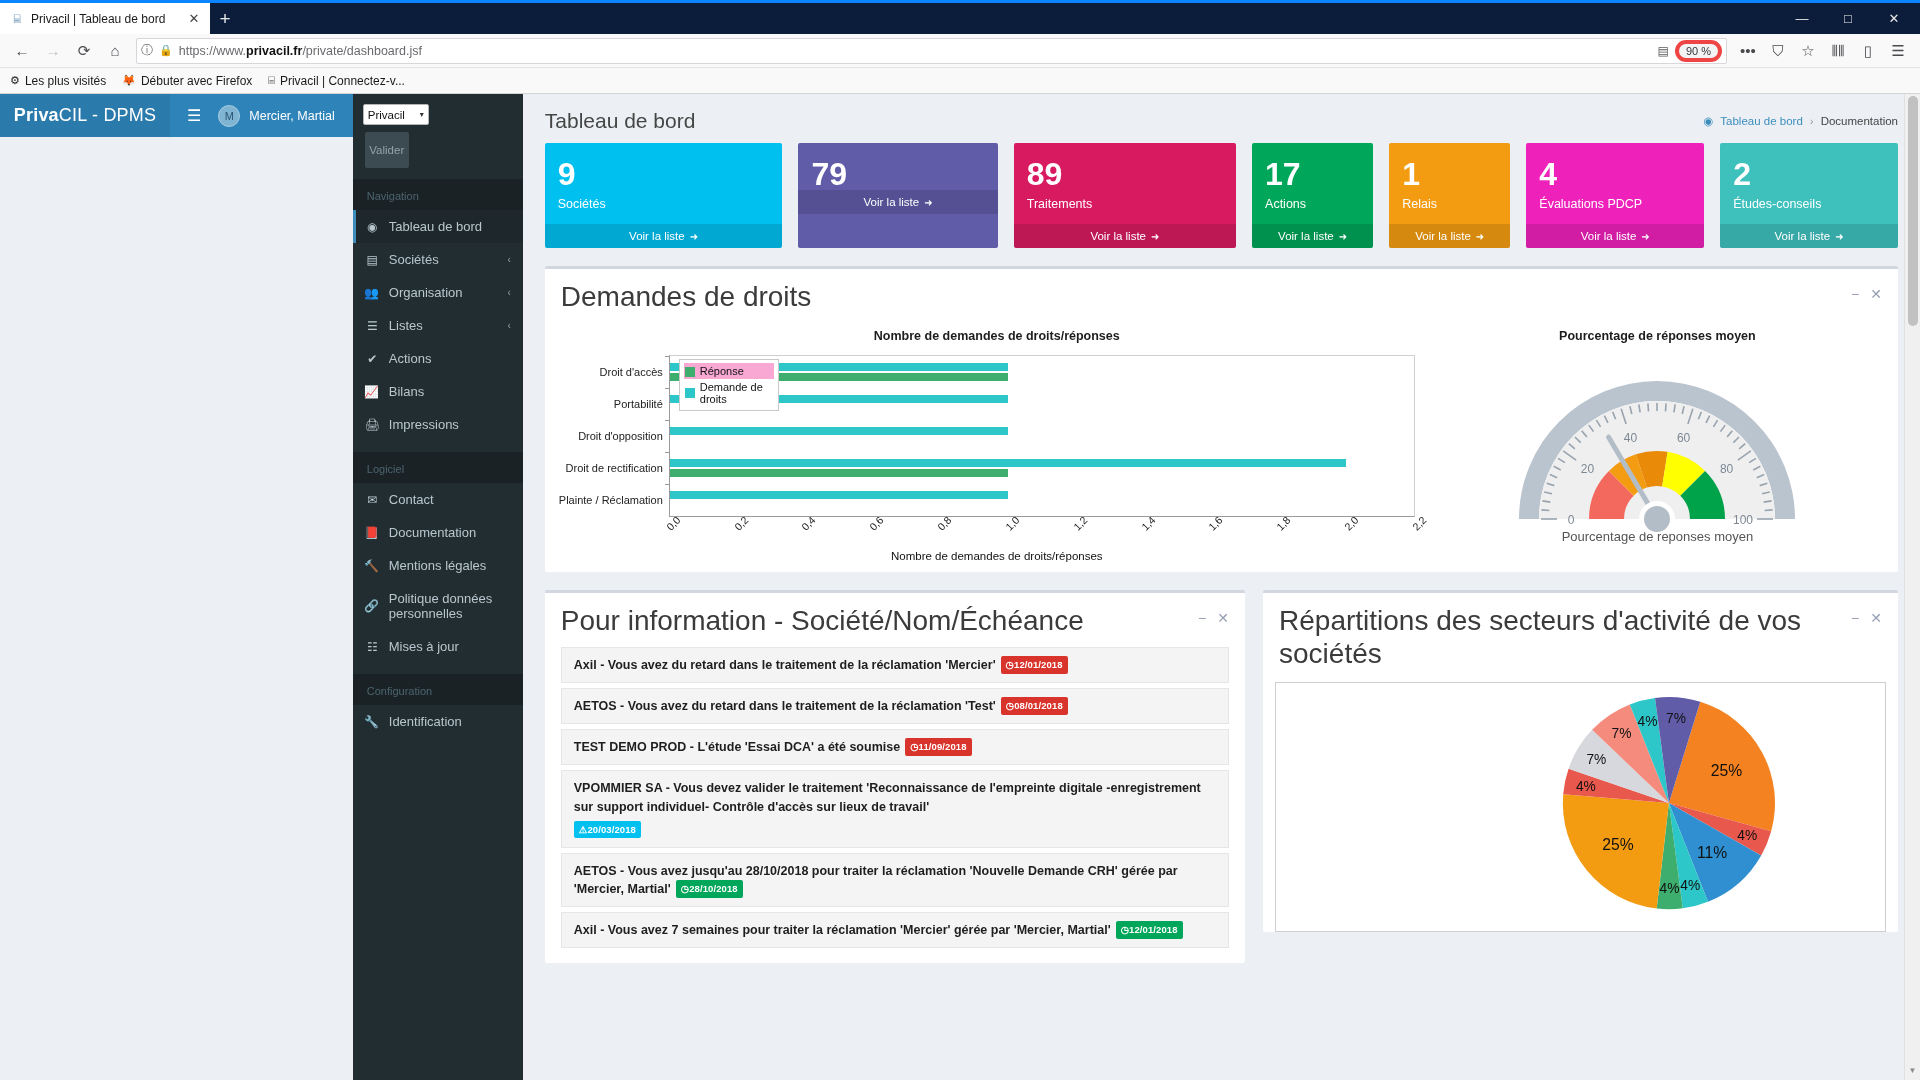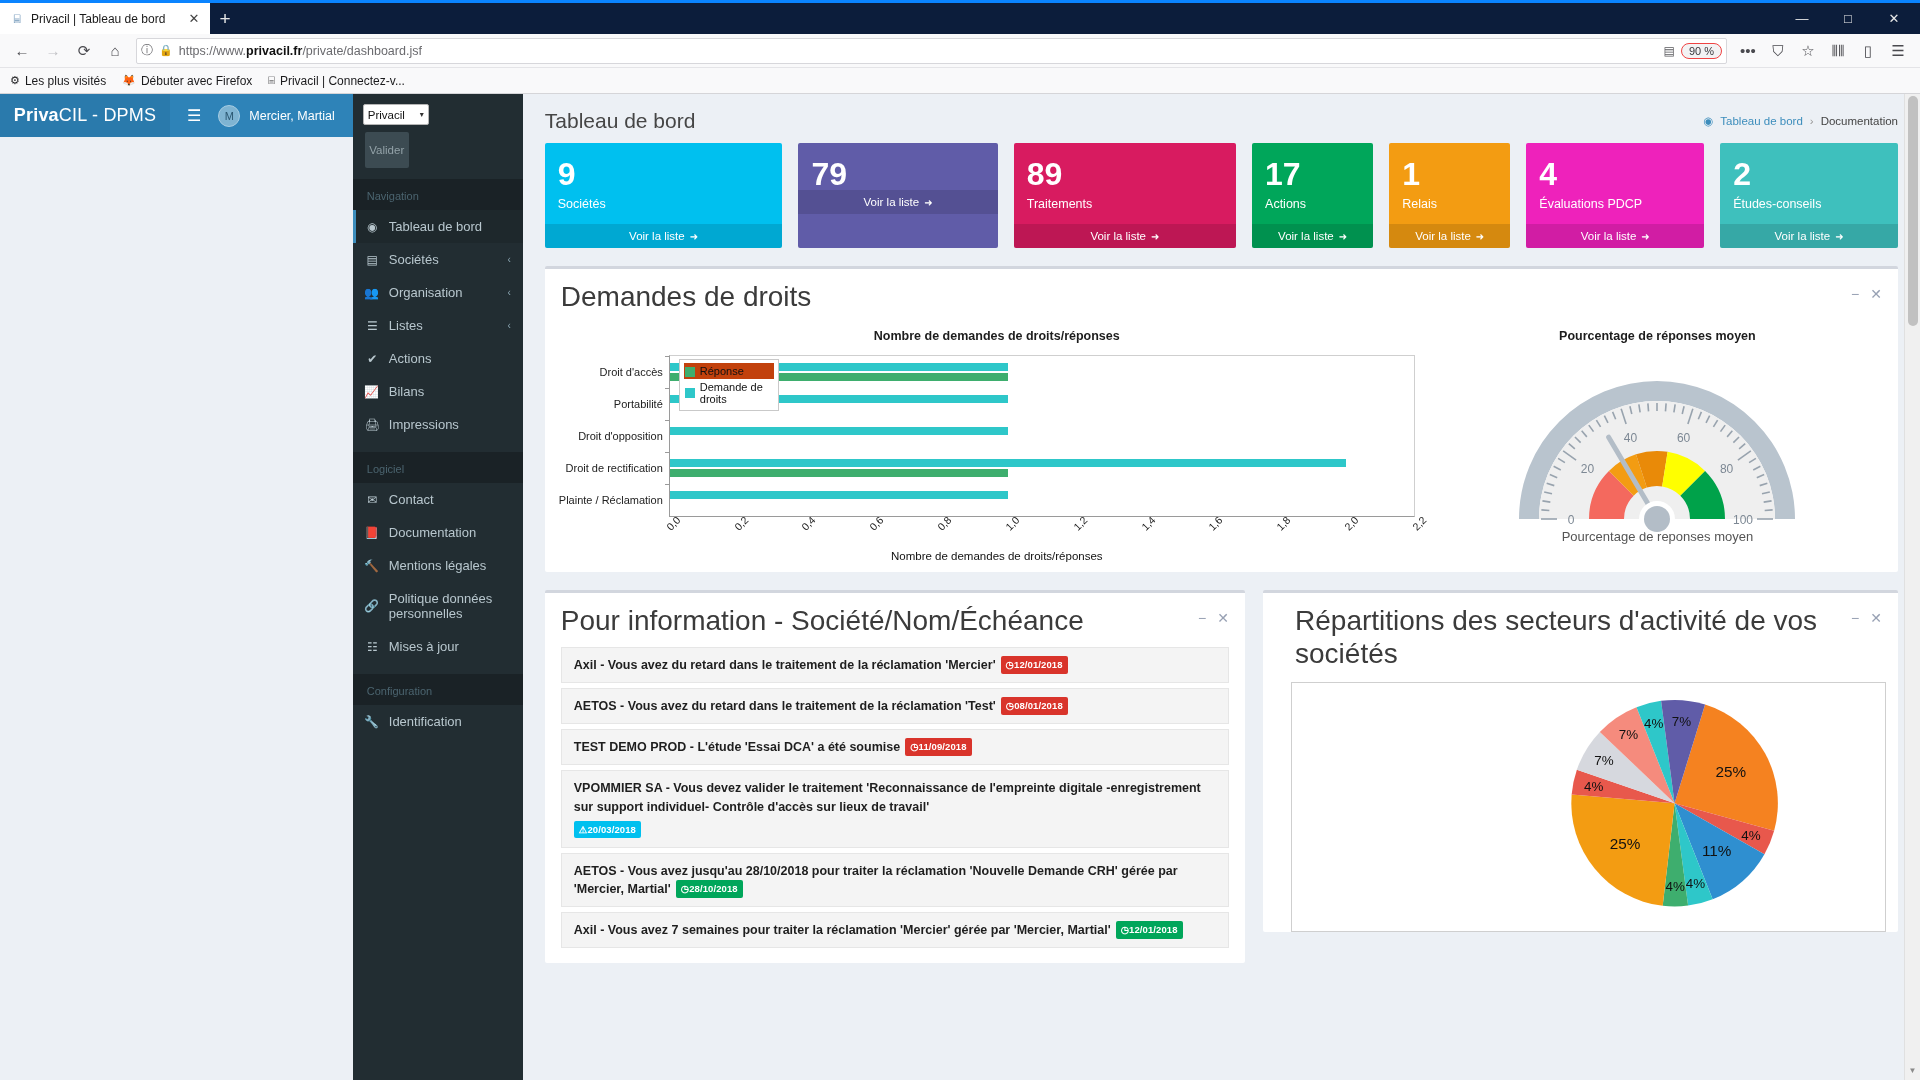--- a/index.html
+++ b/index.html
@@ -61,21 +61,21 @@
   .urlbar {
     flex:1; height:26px; background:#fff; border:1px solid #d7d7db; border-radius:2px;
     display:flex; align-items:center; padding: 0 4px; gap:6px; margin: 0 4px;
   }
   .urlbar .info { color:#6b6b6f; font-size:12px; }
   .urlbar .lock { color:#12bc00; font-size:11px; }
   .urlbar .url { flex:1; font-size:12.5px; color:#6a6a6e; white-space:nowrap; overflow:hidden; }
   .urlbar .url b { color:#111; font-weight:700; }
   .urlbar .reader { color:#5a5a5e; font-size:12px; }
   .zoomchip {
-    border:1px solid #ef4444; border-radius:11px; font-size:11px; padding:1px 7px;
+    border:4px solid #ef4444; border-radius:11px; font-size:11px; padding:1px 7px;
     color:#38383d; background:#f3f3f4;
   }
   .navbar .rightgrp { display:flex; align-items:center; gap:2px; }
 
   .bookmarks {
     height: 26px; background:#f9f9fa; border-bottom:1px solid #d5d5d8;
     display:flex; align-items:center; gap:16px; padding: 0 10px; font-size:12px; color:#1b1b1d; flex:none;
   }
   .bm { display:flex; align-items:center; gap:5px; white-space:nowrap; }
   .bm .bmi { font-size:11px; }
@@ -181,31 +181,31 @@
   .bc .xtickwrap { position:absolute; left:108px; right:18px; bottom:0; height:32px; }
   .xtick { position:absolute; top:2px; transform:translateX(-50%) rotate(-45deg); transform-origin: top center;
            font-size:10.5px; color:#222; white-space:nowrap; }
   .xaxis-title { text-align:center; font-size:11.5px; color:#111; margin-top:1px; }
   .legend-box {
     position:absolute; left:118px; top:10px; width:100px; background:#fff;
     border:1px solid #c9c9c9; padding:3px 4px; font-size:11px; color:#111; z-index:5;
   }
   .legend-row { display:flex; align-items:center; gap:5px; padding:2px 1px; }
   .legend-row .sw { width:10px; height:10px; flex:none; }
-  .legend-row.hl { background:#c2410c;align-items:flex-end; }
+  .legend-row.hl { background:#f9a8d4;align-items:flex-end; }
 
   
   .gauge-wrap { position:relative; height:200px; display:flex; align-items:flex-start; justify-content:center; }
   .gauge-caption { text-align:center; font-size:13px; color:#555; margin-top:-20px; }
 
   
   .bottomrow { display:flex; gap:0; }
   .bottomrow .col { flex:1; min-width:0; }
   .listcard { background:#fff; border-top:3px solid #d2d6de; border-radius:2px; margin: 18px 0 0 22px; }
-  .piecard { background:#fff; border-top:3px solid #d2d6de; border-radius:2px; margin: 18px 22px 0 18px; padding-left: 16px; }
+  .piecard { background:#fff; border-top:3px solid #d2d6de; border-radius:2px; margin: 18px 22px 0 18px; }
   .info-item {
     background:#f4f4f4; border:1px solid #e6e6e6; margin: 0 0 5px 0; padding: 8px 12px;
     font-size:12.5px; font-weight:700; color:#1e1e1e; line-height:1.45;
   }
   .badge { display:inline-block; font-size:9.5px; font-weight:700; color:#fff; padding:2px 5px;
            border-radius:2px; margin-left:5px; vertical-align:1px; letter-spacing:.1px; }
   .badge.red { background:#d9342b; }
   .badge.green { background:#00a65a; }
   .badge.blue { background:#00c0ef; }
   .badge-block { display:inline-block; margin-top:5px; margin-left:0; }

